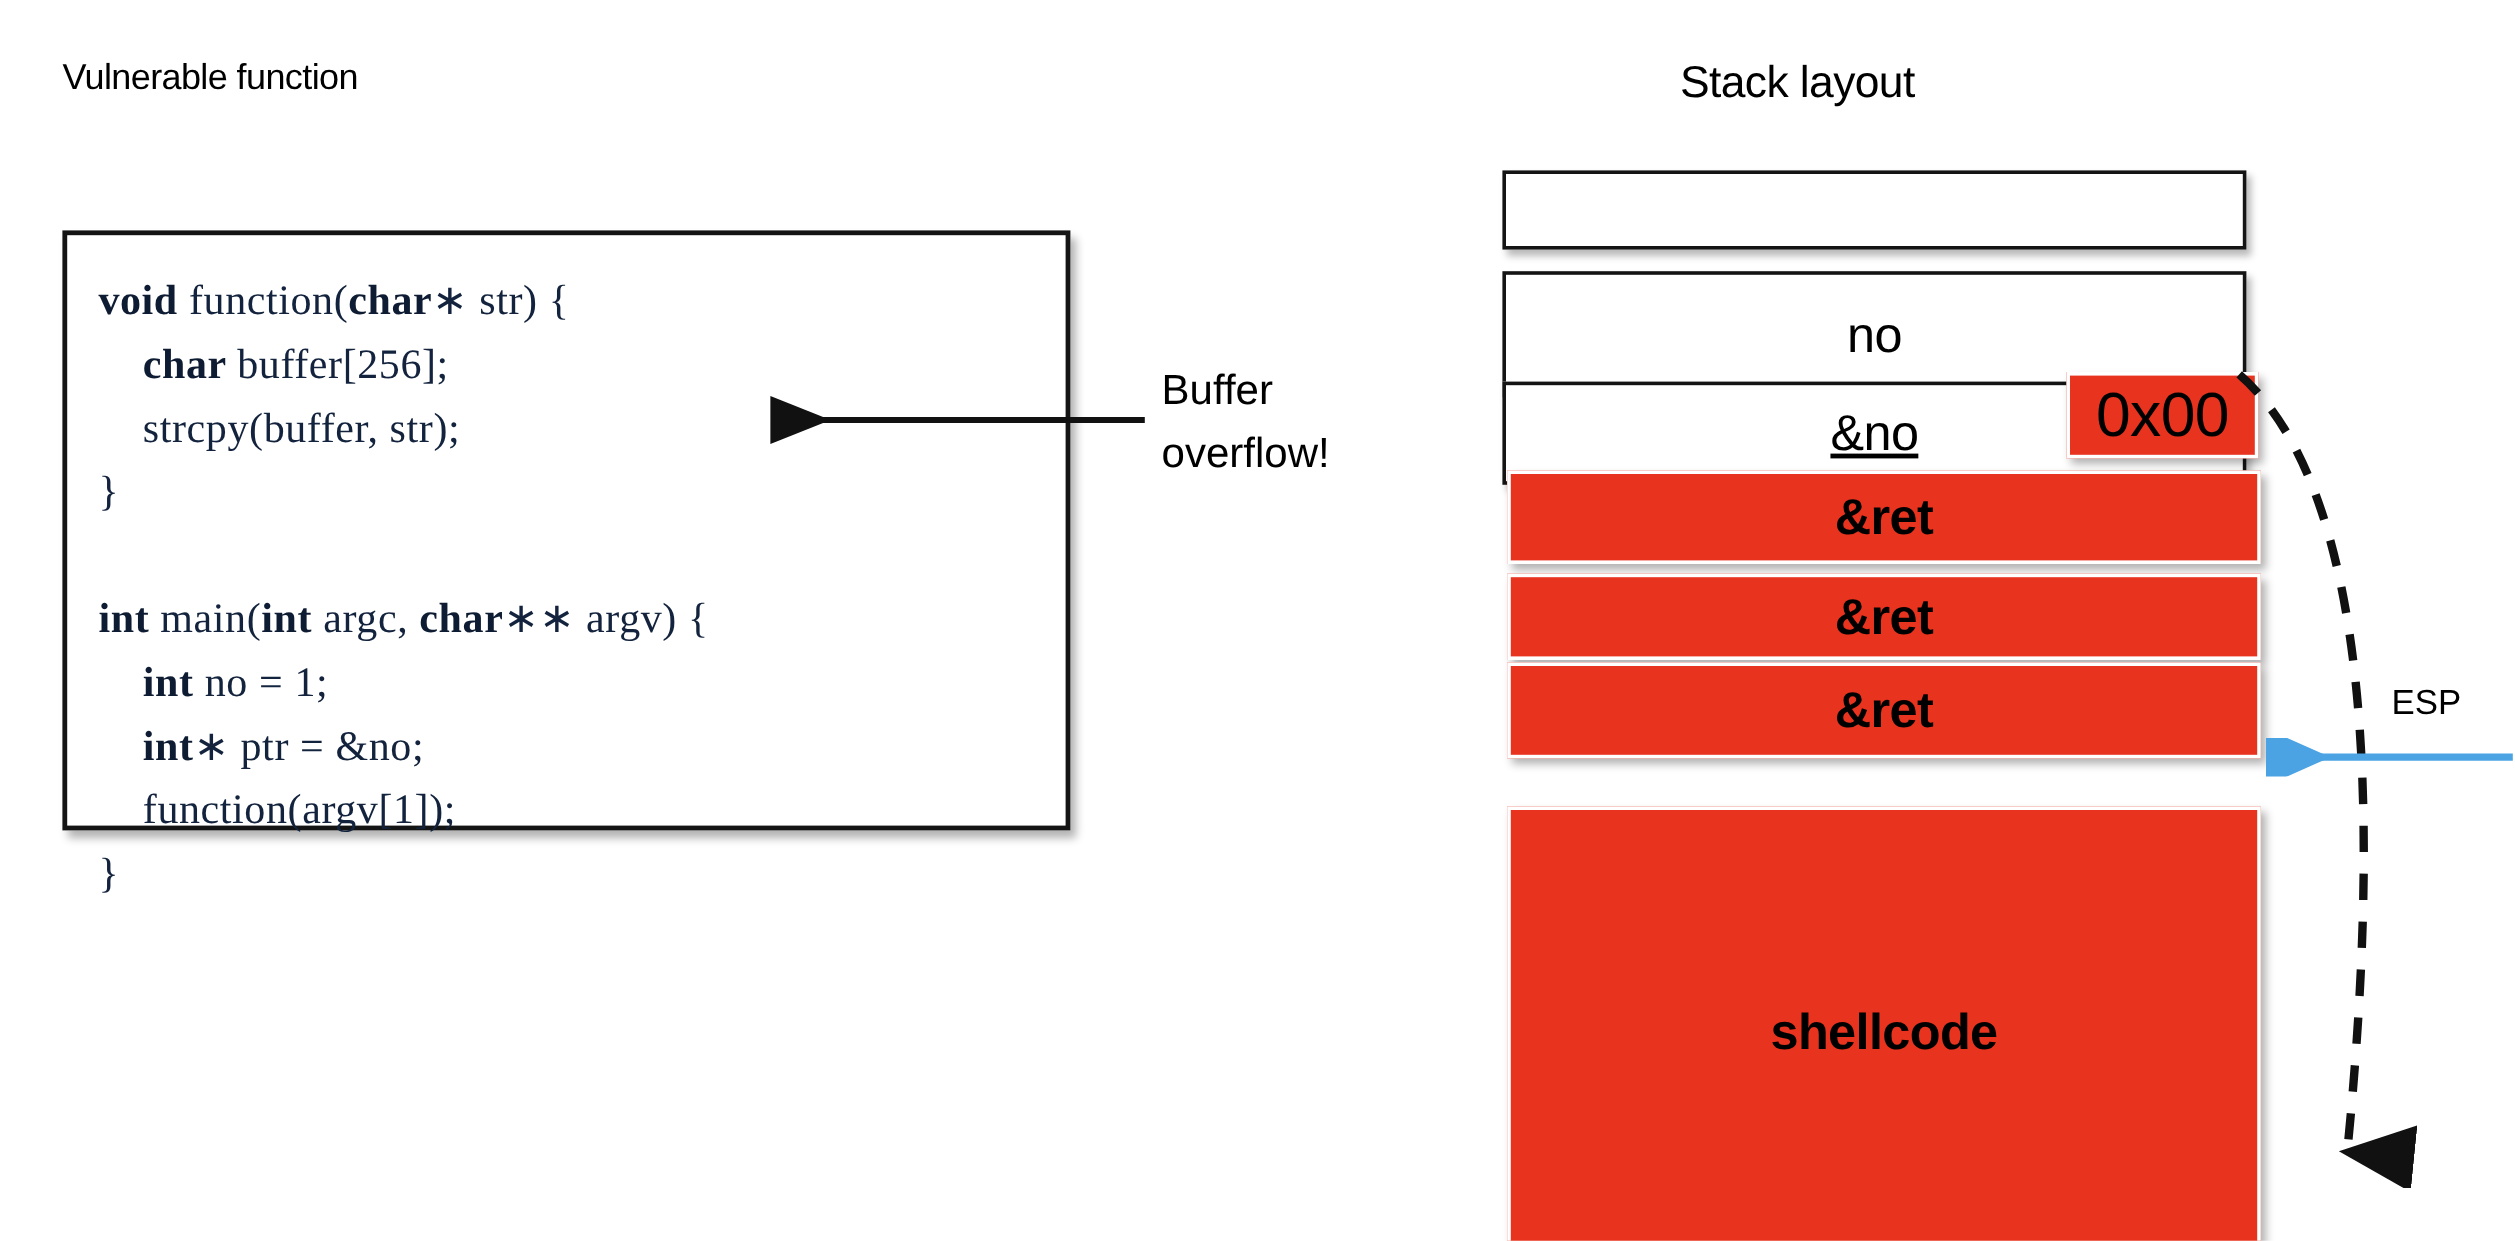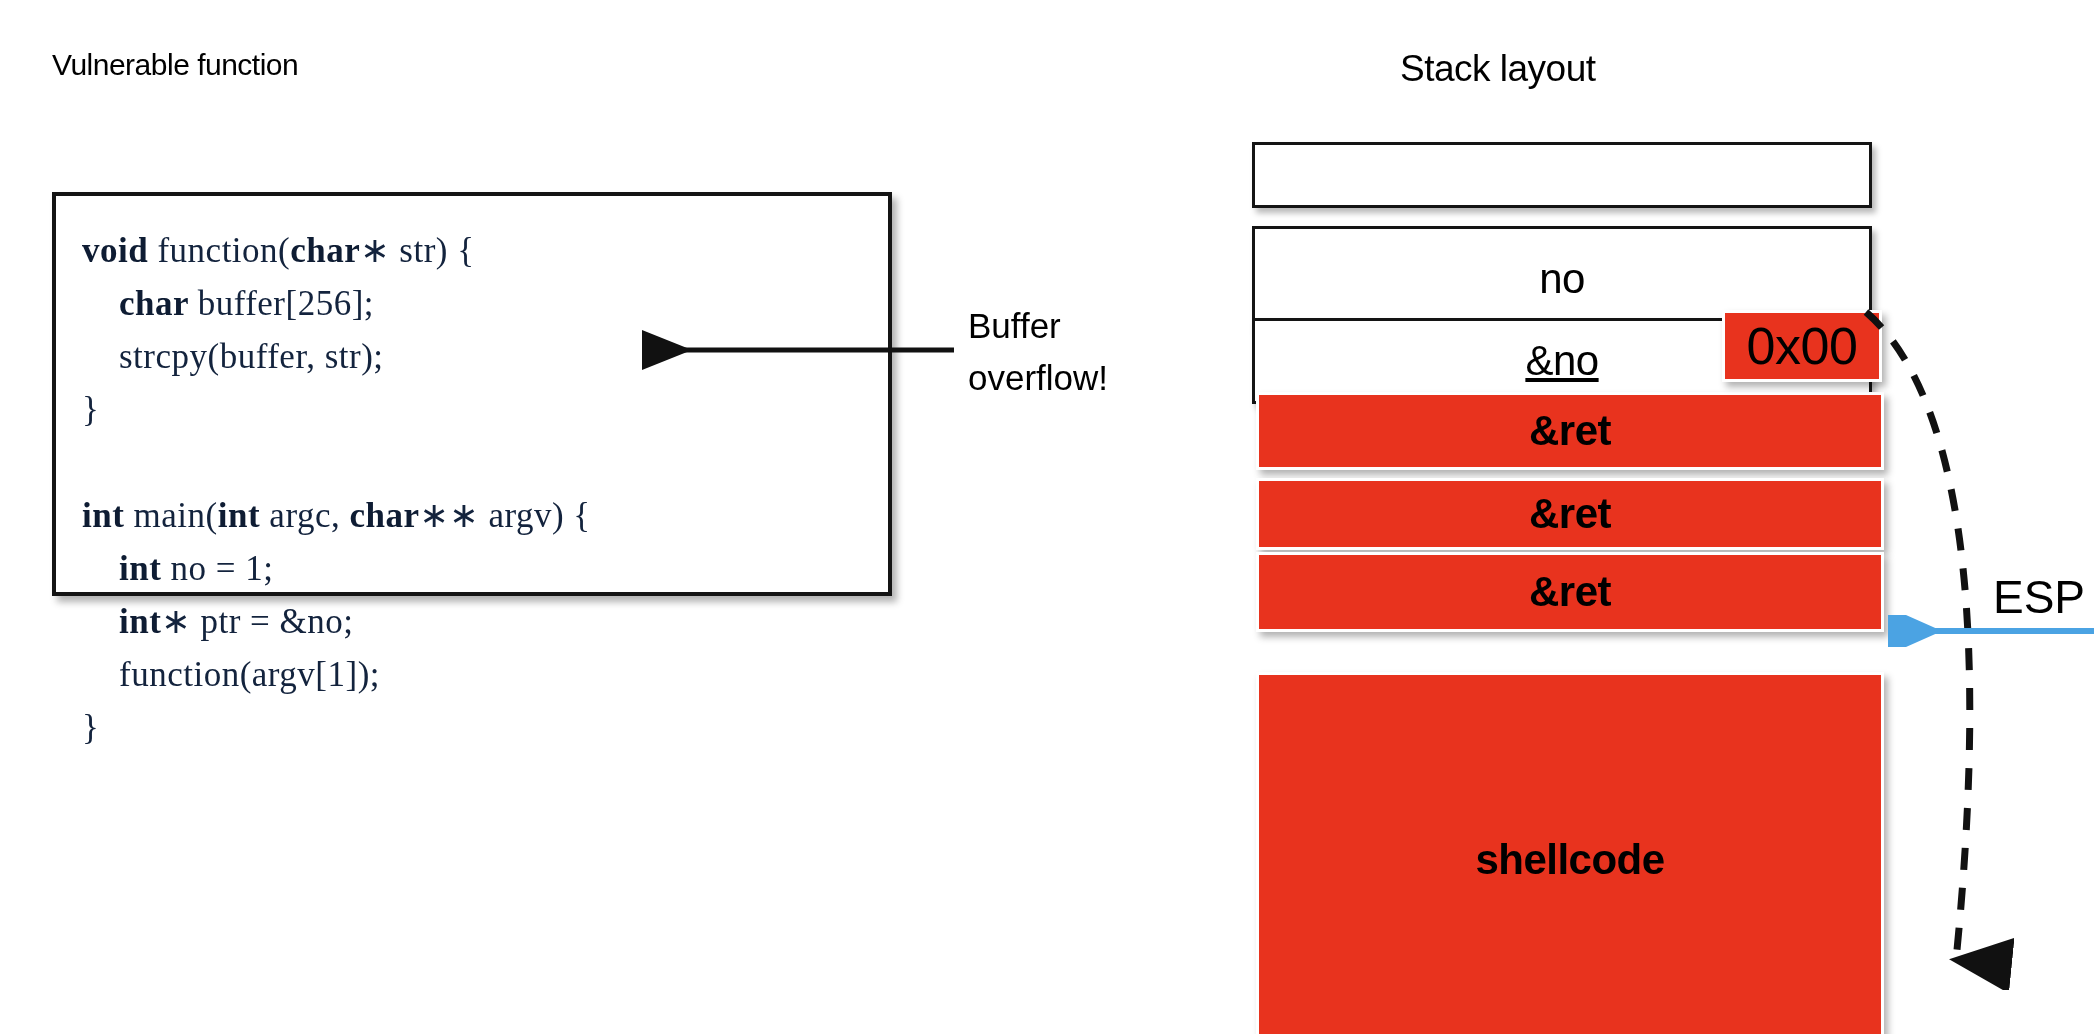--- a/index.html
+++ b/index.html
@@ -27,21 +27,21 @@
     font-weight: 400;
     letter-spacing: -0.5px;
     color: #000;
     white-space: nowrap;
   }
 
   #code-box {
     left: 52px;
     top: 192px;
     width: 840px;
-    height: 404px;
+    height: 500px;
     background: #ffffff;
     border: 4px solid #141414;
     box-sizing: border-box;
     box-shadow: 5px 6px 7px rgba(0,0,0,0.30);
   }
 
   #code-listing {
     position: absolute;
     left: 26px;
     top: 28px;
@@ -107,21 +107,21 @@
     background: #E8331E;
     border: 3px solid #ffffff;
     box-shadow: 4px 5px 7px rgba(0,0,0,0.30);
     font-size: 52px;
   }
 
   
   #esp-label {
     left: 1993px;
     top: 570px;
-    font-size: 46px;
+    font-size: 29px;
     white-space: nowrap;
   }
   #esp-arrow { left: 1880px; top: 615px; width: 216px; height: 32px; }
 
   
   #dashed-curve { left: 1860px; top: 270px; width: 236px; height: 720px; }
 </style>
 </head>
 <body>
 

